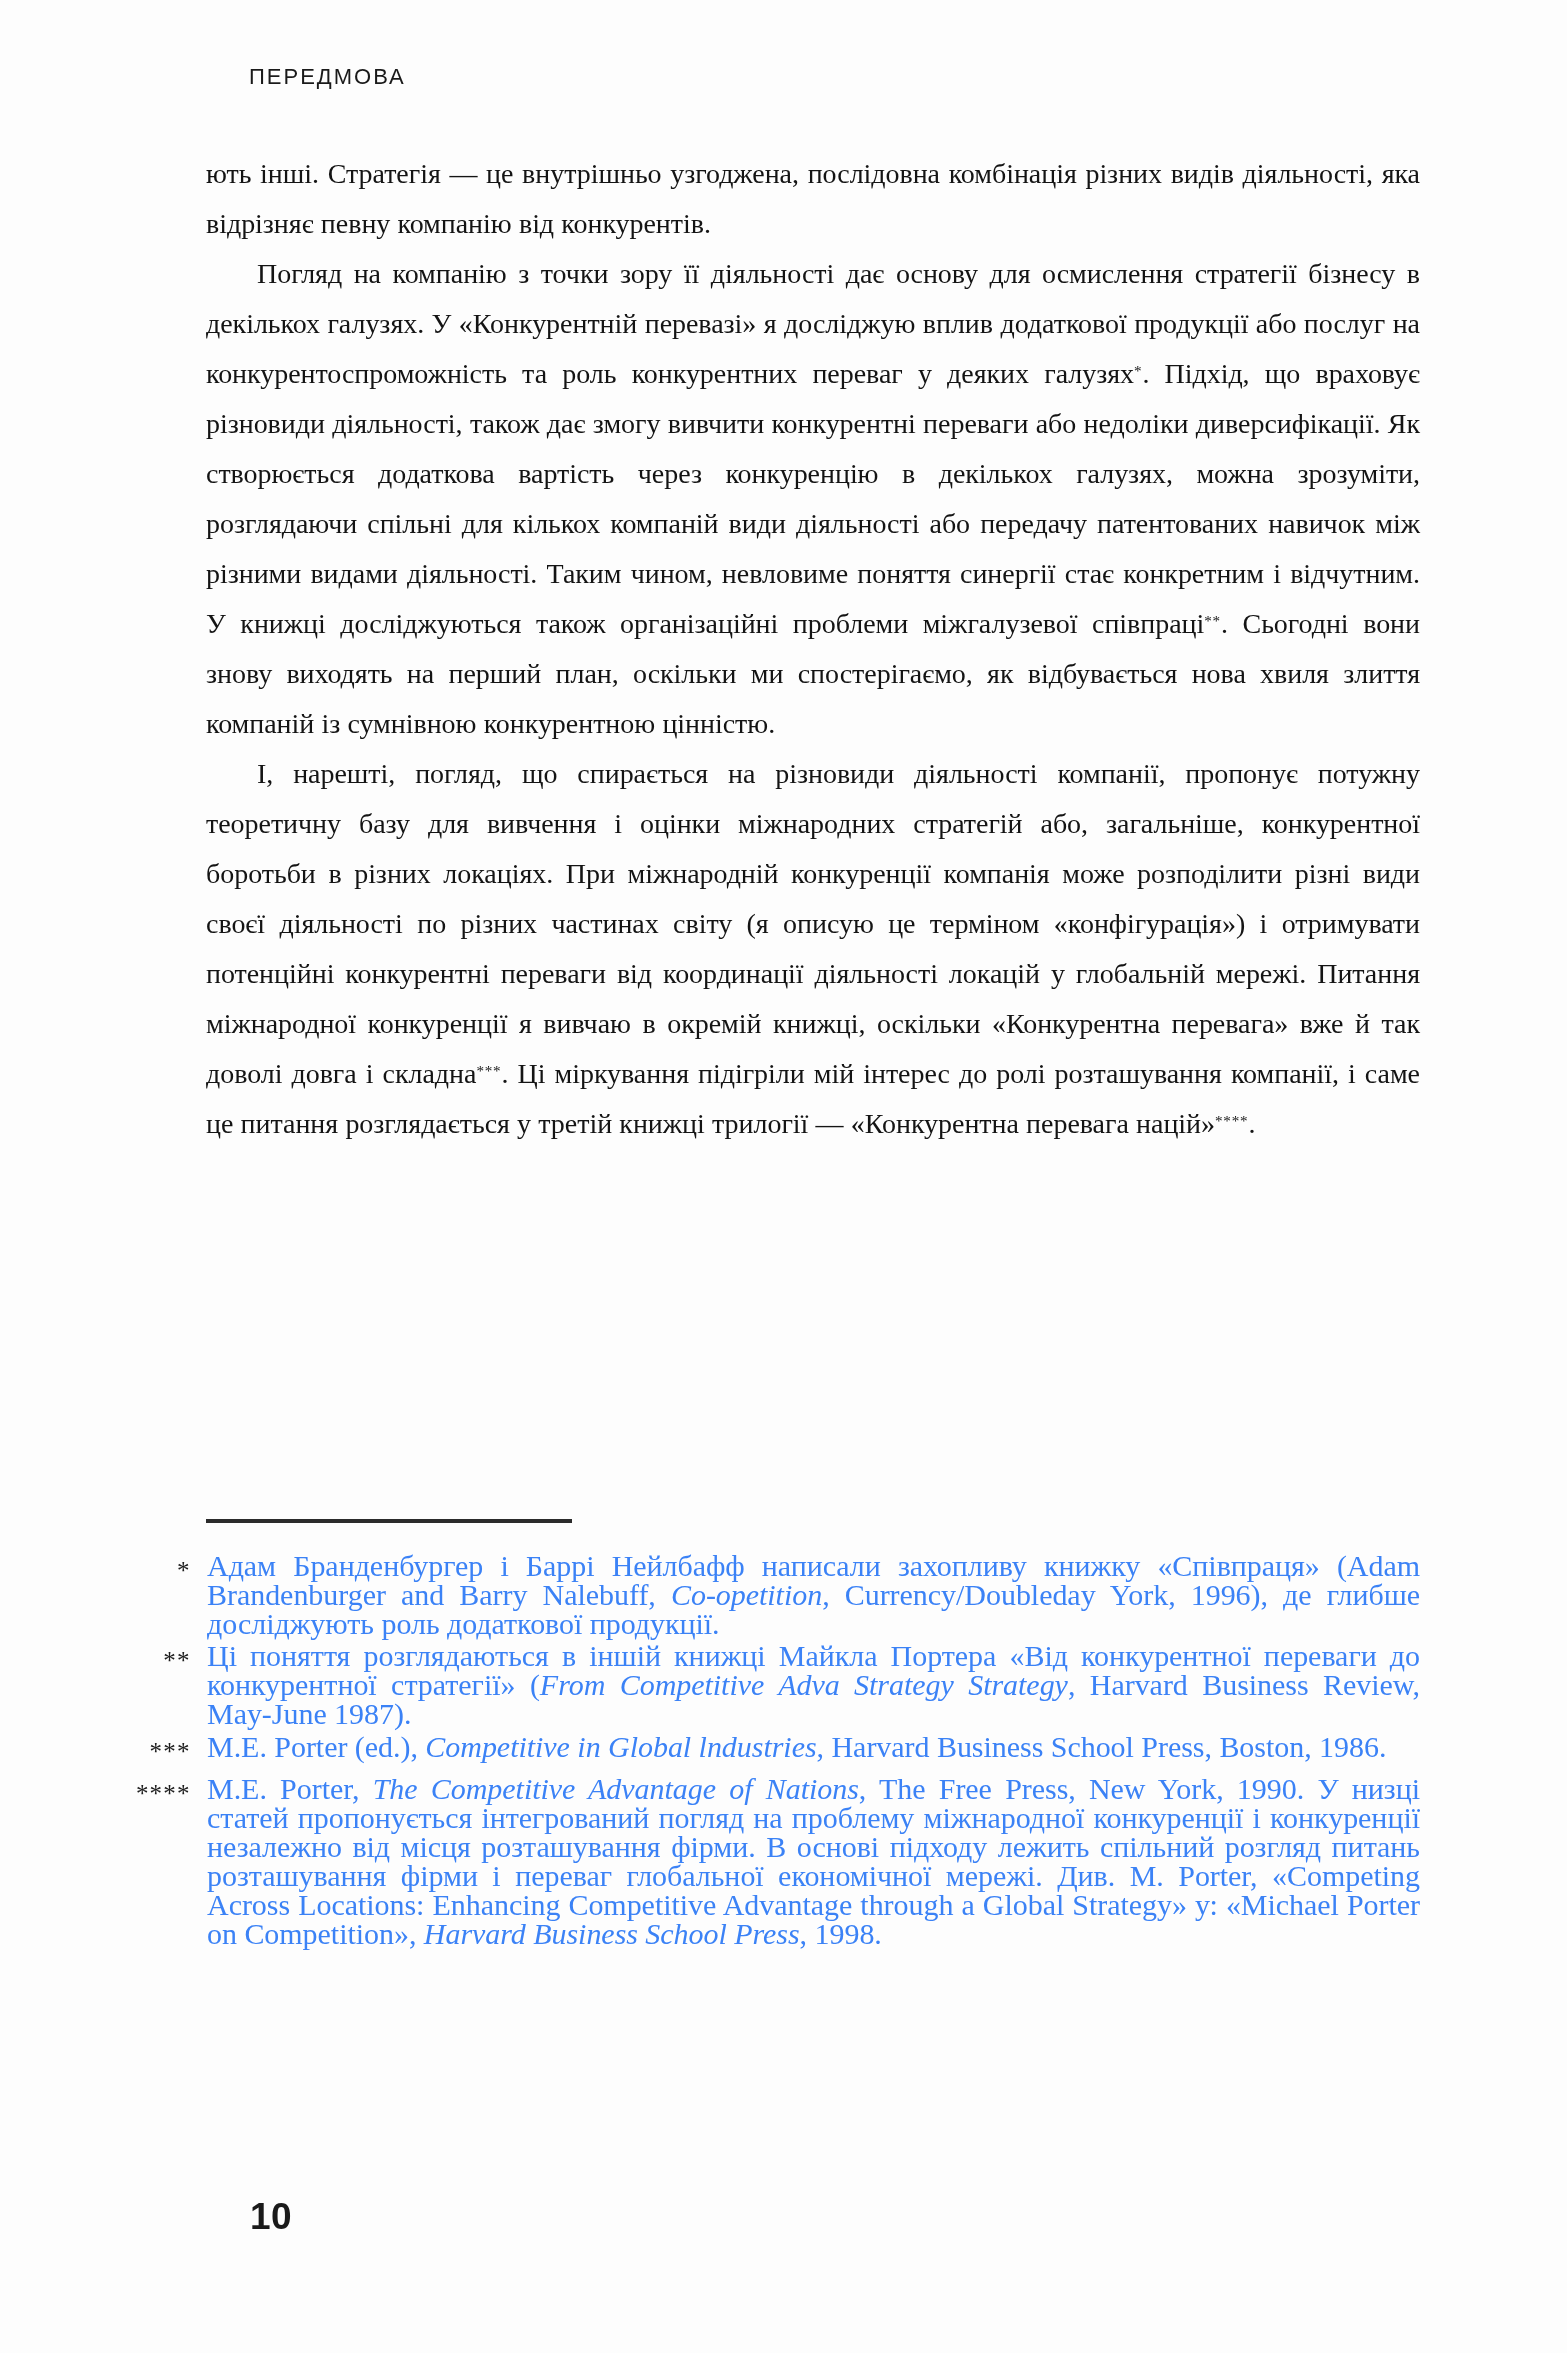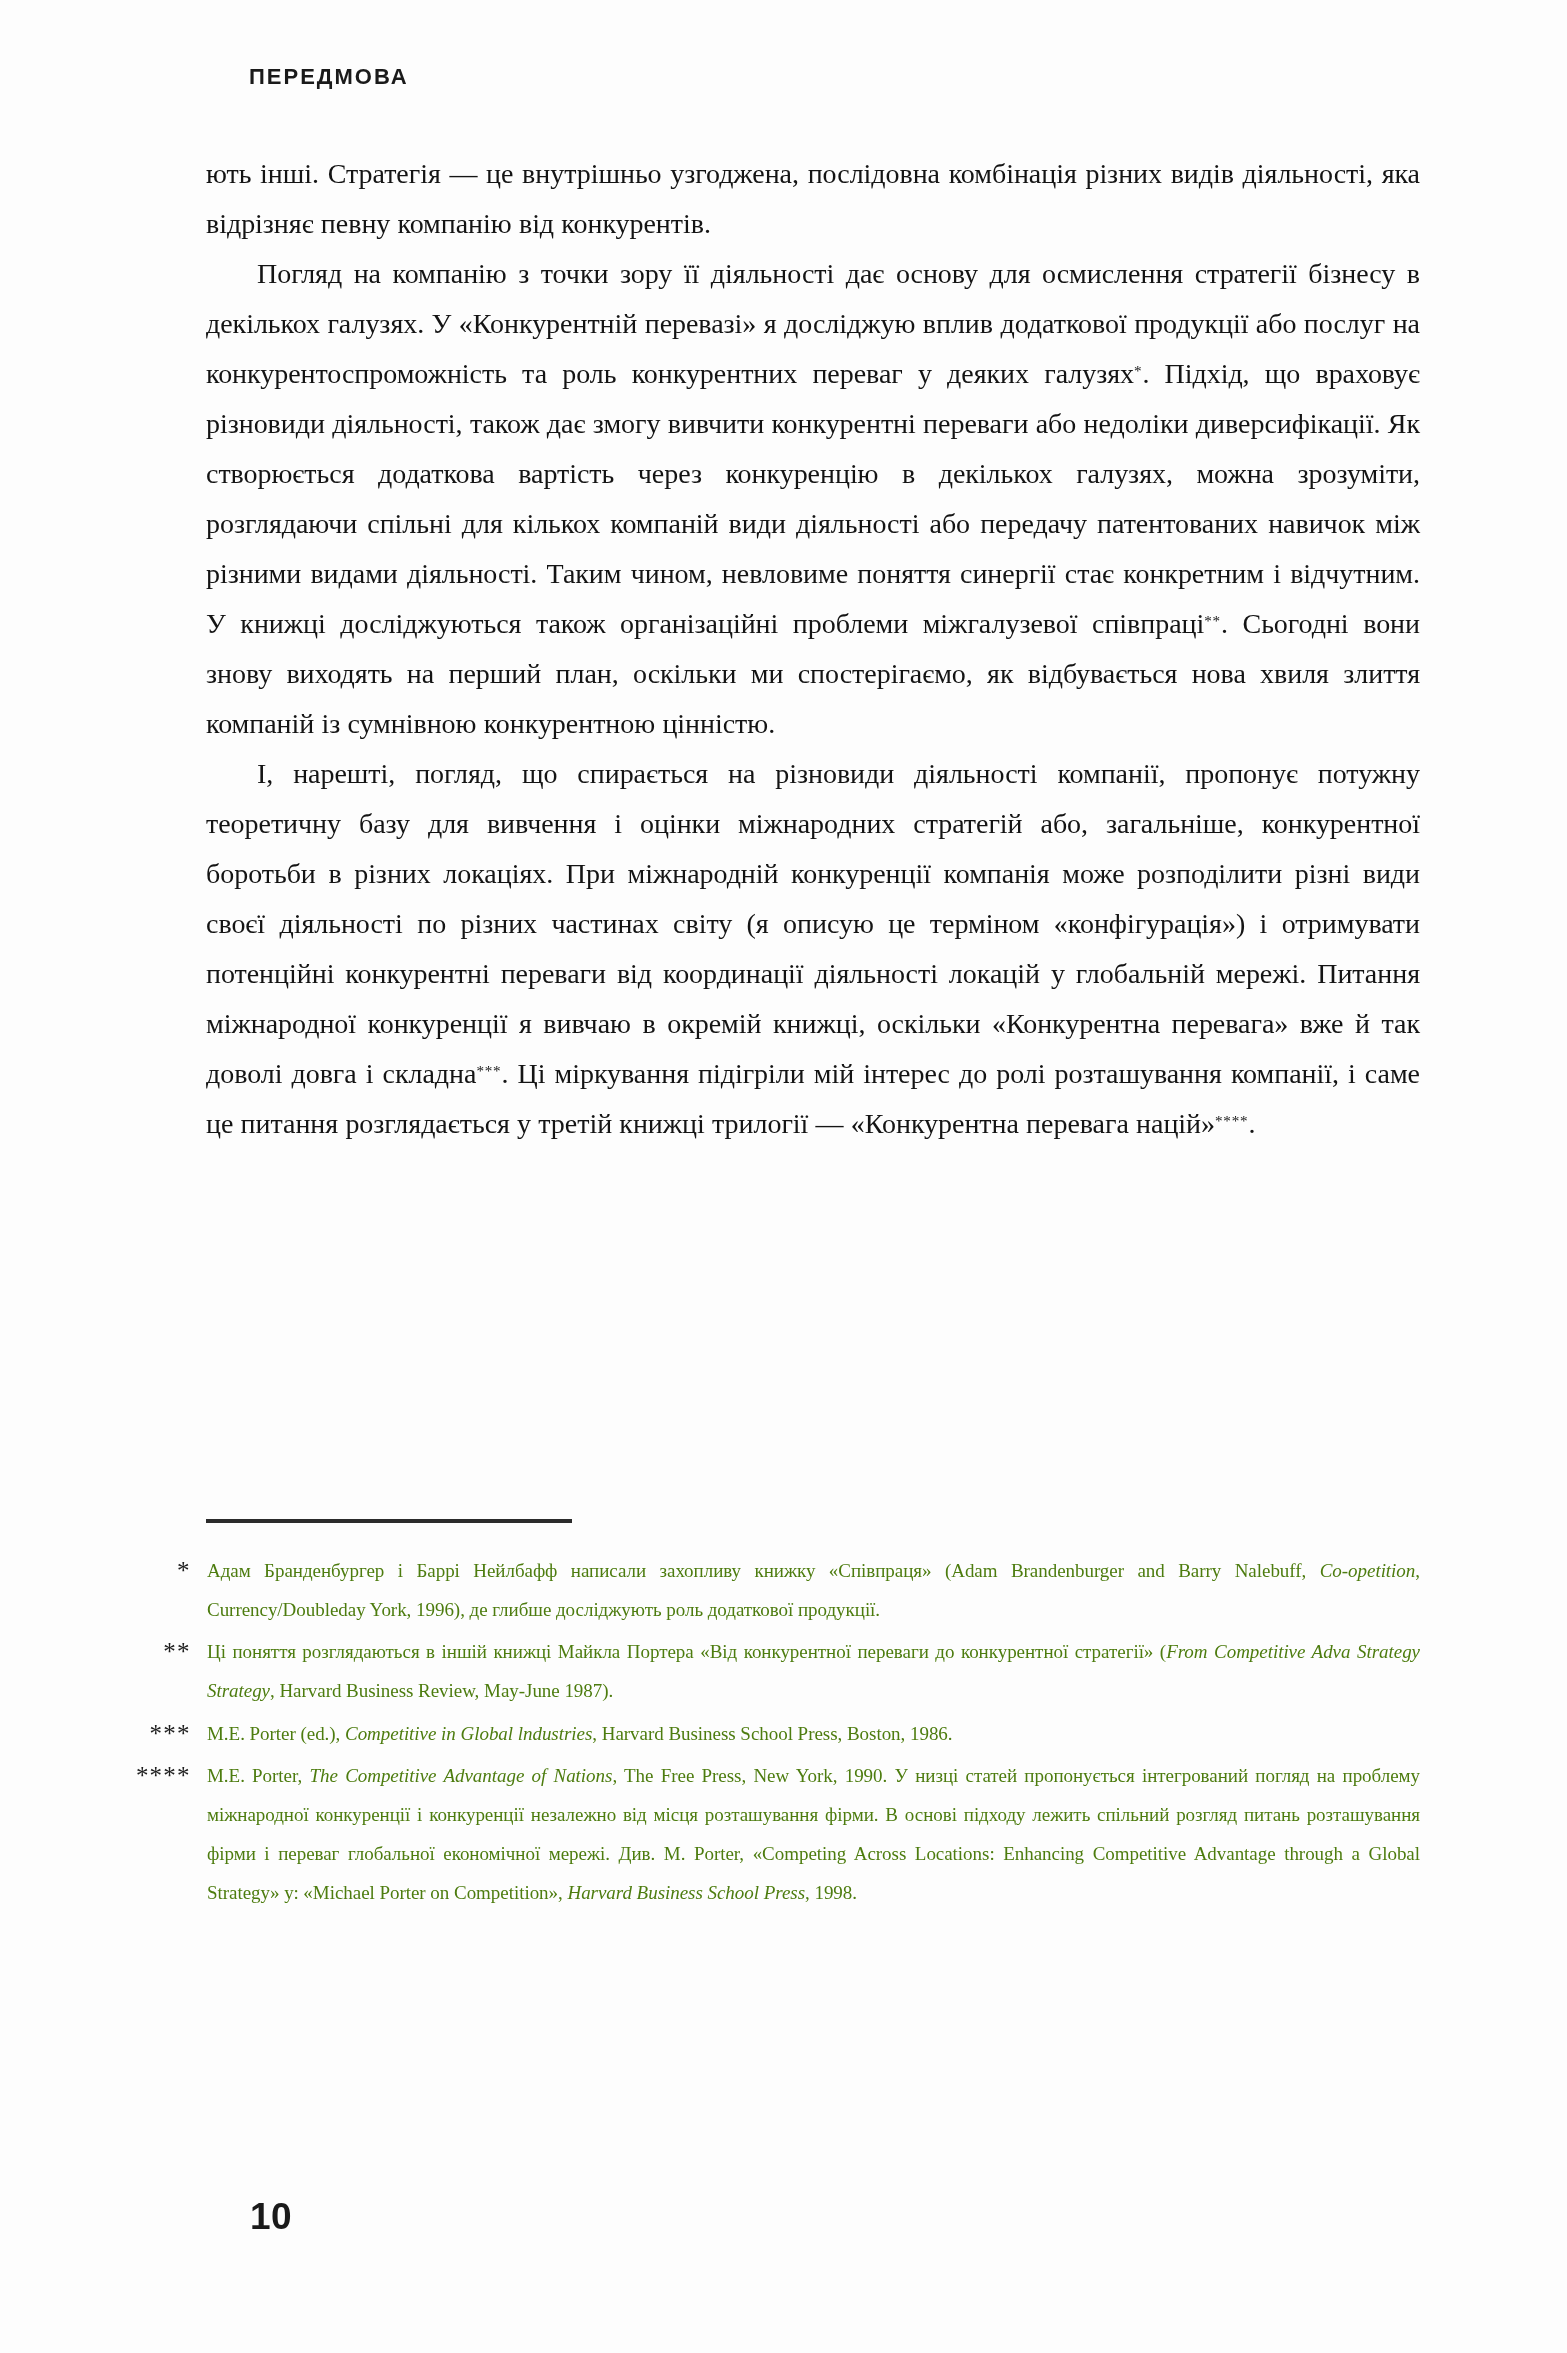--- a/index.html
+++ b/index.html
@@ -23,21 +23,21 @@
     overflow: hidden;
   }
 
   
   .running-header {
     position: absolute;
     left: 249px;
     top: 64px;
     font-family: "Liberation Sans", "DejaVu Sans", sans-serif;
     font-size: 22px;
-    font-weight: 700;
+    font-weight: 400;
     letter-spacing: 2px;
     color: #1a1a1a;
     text-transform: uppercase;
     white-space: nowrap;
   }
 
   
   .body-block {
     position: absolute;
     left: 206px;
@@ -95,25 +95,25 @@
     padding-right: 16.3px;
     box-sizing: border-box;
     font-size: 25px;
     line-height: 39px;
     letter-spacing: 1.2px;
     color: #1d1d1d;
     white-space: nowrap;
   }
   .fn-text {
     flex: 1 1 auto;
-    font-size: 19px;
-    line-height: 39px;
+    font-size: 30px;
+    line-height: 29px;
     text-align: justify;
     text-justify: inter-word;
-    color: #4d7c0f;
+    color: #3b82f6;
     letter-spacing: -0.04px;
   }
   .fn-text i, .fn-text em {
     font-style: italic;
   }
 
   
   .page-number {
     position: absolute;
     left: 250px;

